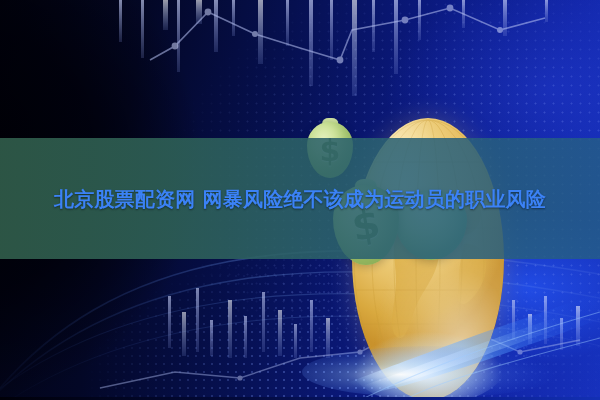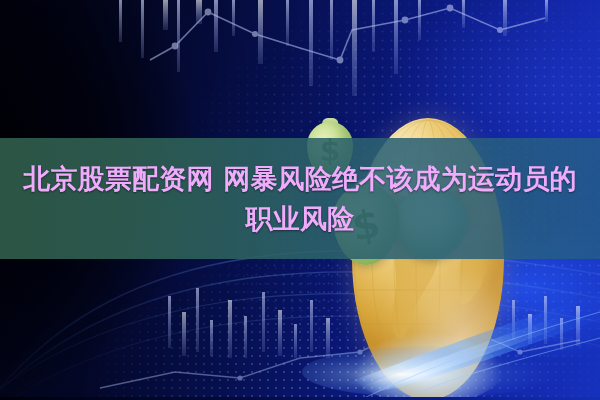--- a/index.html
+++ b/index.html
@@ -82,22 +82,22 @@
     left: 0;
     top: 138px;
     width: 600px;
     height: 121px;
     z-index: 8;
     display: flex;
     align-items: center;
     justify-content: center;
     box-sizing: border-box;
     padding: 0 14px;
-    color: #f0abfc;
-    font-size: 27px;
+    color: #3b82f6;
+    font-size: 20px;
     font-weight: bold;
     line-height: 40px;
     letter-spacing: 0.2px;
     text-align: center;
     text-shadow: 0 1px 2px rgba(0,0,0,0.45);
     font-family: "DejaVu Sans", "Liberation Sans", sans-serif;
   }
 
   
   .globe-wrap {

